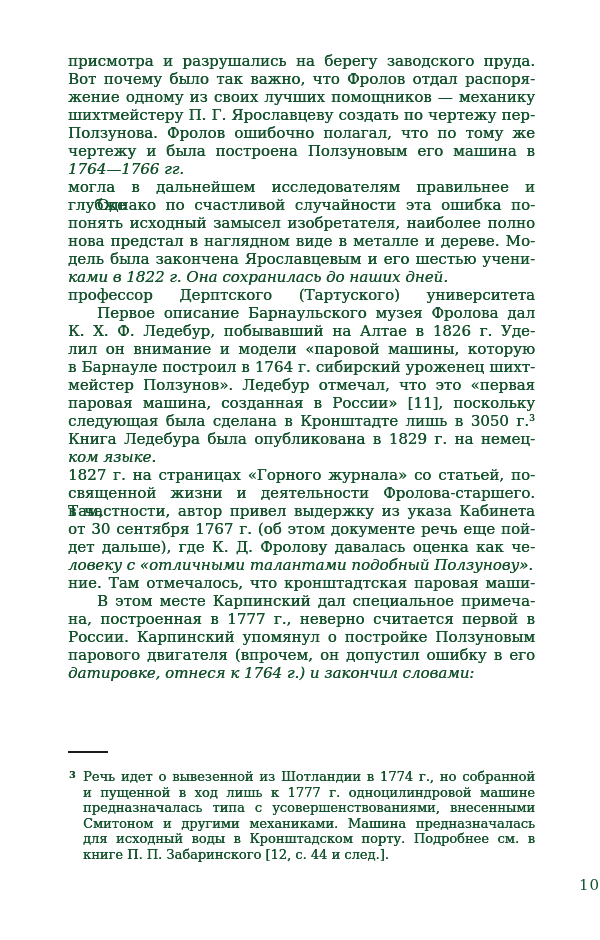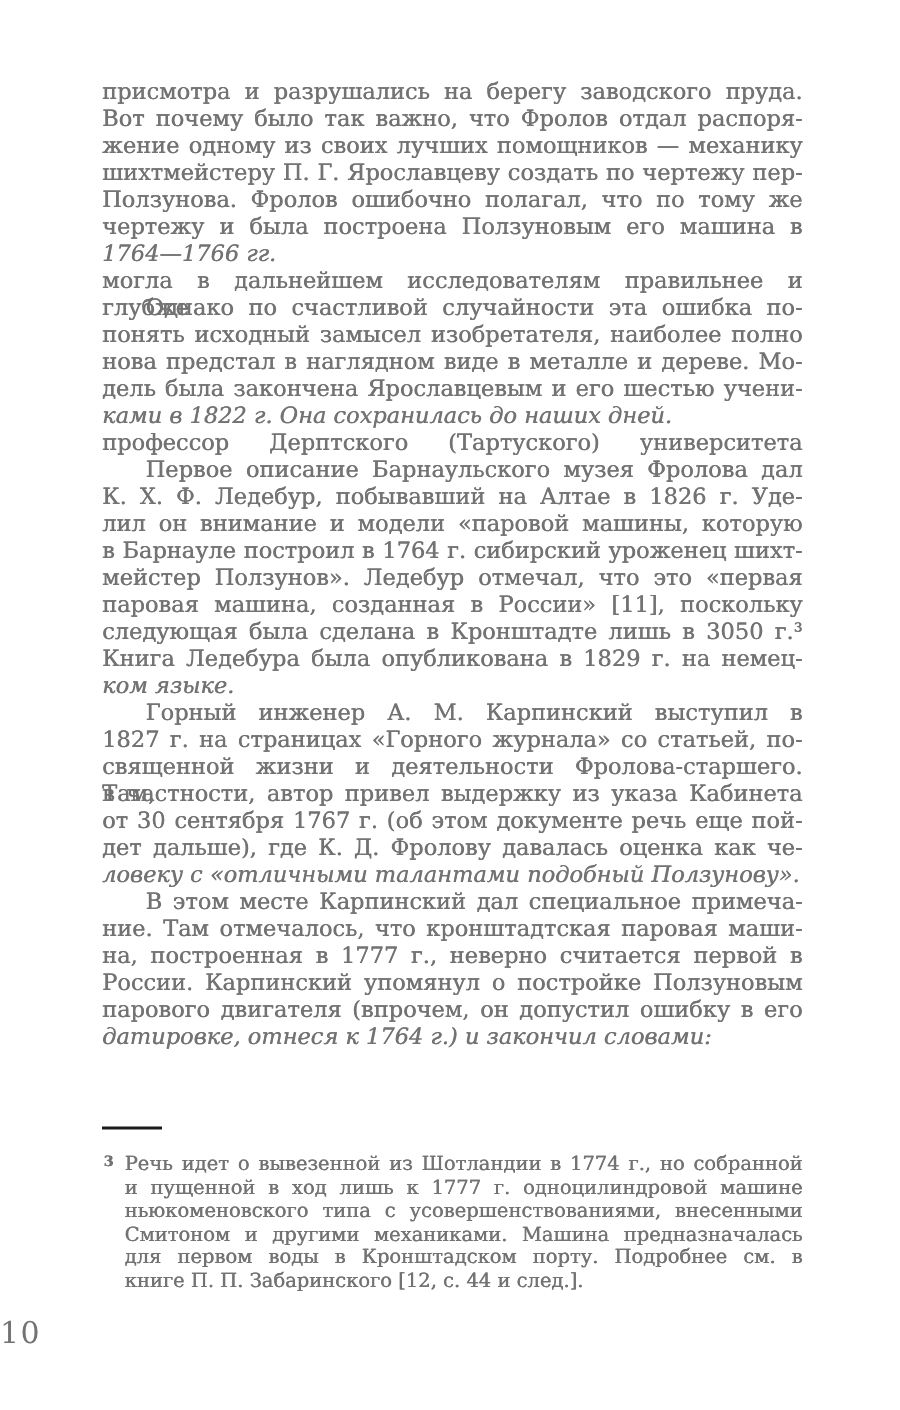--- a/index.html
+++ b/index.html
@@ -5,21 +5,21 @@
   * { margin: 0; padding: 0; box-sizing: border-box; }
   html, body { width: 600px; height: 940px; }
   body { background: #ffffff; }
 
   .page {
     position: relative;
     width: 600px;
     height: 940px;
     background: #ffffff;
     font-family: "DejaVu Serif", "Liberation Serif", serif;
-    color: #737373;
+    color: #14532d;
     overflow: hidden;
   }
 
   .body-text {
     position: absolute;
     left: 68px;
     top: 52px;
     width: 467px;
     font-size: 15px;
     line-height: 18px;
@@ -67,22 +67,22 @@
     font-size: 9.5px;
     font-weight: bold;
     line-height: 1;
   }
 
   .page-number {
     position: absolute;
     left: 0;
     top: 876px;
     width: 600px;
-    text-align: left;
-    font-size: 20px;
+    text-align: right;
+    font-size: 15px;
     letter-spacing: 1px;
   }
 </style>
 </head>
 <body>
 
 <div class="page">
   <main class="body-text">
       <div class="para">
         <div class="tline firstline">присмотра и разрушались на берегу заводского пруда.</div>
@@ -107,40 +107,39 @@
         <div class="tline">К. Х. Ф. Ледебур, побывавший на Алтае в 1826 г. Уде-</div>
         <div class="tline">лил он внимание и модели «паровой машины, которую</div>
         <div class="tline">в Барнауле построил в 1764 г. сибирский уроженец шихт-</div>
         <div class="tline">мейстер Ползунов». Ледебур отмечал, что это «первая</div>
         <div class="tline">паровая машина, созданная в России» [11], поскольку</div>
         <div class="tline">следующая была сделана в Кронштадте лишь в 3050 г.³</div>
         <div class="tline">Книга Ледебура была опубликована в 1829 г. на немец-</div>
         <div class="tline lastline">ком языке.</div>
       </div>
       <div class="para indent">
-        <div class="tline firstline">Горный инженер А. М. Карпинский выступил в</div>
         <div class="tline">1827 г. на страницах «Горного журнала» со статьей, по-</div>
         <div class="tline">священной жизни и деятельности Фролова-старшего. Там,</div>
         <div class="tline">в частности, автор привел выдержку из указа Кабинета</div>
         <div class="tline">от 30 сентября 1767 г. (об этом документе речь еще пой-</div>
         <div class="tline">дет дальше), где К. Д. Фролову давалась оценка как че-</div>
         <div class="tline lastline">ловеку с «отличными талантами подобный Ползунову».</div>
       </div>
       <div class="para indent">
+        <div class="tline">ние. Там отмечалось, что кронштадтская паровая маши-</div>
         <div class="tline firstline">В этом месте Карпинский дал специальное примеча-</div>
-        <div class="tline">ние. Там отмечалось, что кронштадтская паровая маши-</div>
         <div class="tline">на, построенная в 1777 г., неверно считается первой в</div>
         <div class="tline">России. Карпинский упомянул о постройке Ползуновым</div>
         <div class="tline">парового двигателя (впрочем, он допустил ошибку в его</div>
         <div class="tline lastline">датировке, отнеся к 1764 г.) и закончил словами:</div>
       </div>
     </main>
   <div class="footnote-rule"></div>
   <aside class="footnote">
       <div class="fline"><span class="fn-marker">3</span>Речь идет о вывезенной из Шотландии в 1774 г., но собранной</div>
       <div class="fline">и пущенной в ход лишь к 1777 г. одноцилиндровой машине</div>
-      <div class="fline">ньюкоменовского типа с усовершенствованиями, внесенными</div>
+      <div class="fline">предназначалась типа с усовершенствованиями, внесенными</div>
       <div class="fline">Смитоном и другими механиками. Машина предназначалась</div>
-      <div class="fline">для первом воды в Кронштадском порту. Подробнее см. в</div>
+      <div class="fline">для исходный воды в Кронштадском порту. Подробнее см. в</div>
       <div class="fline lastline">книге П. П. Забаринского [12, с. 44 и след.].</div>
     </aside>
   <div class="page-number">10</div>
 </div>
 
 </body></html>

